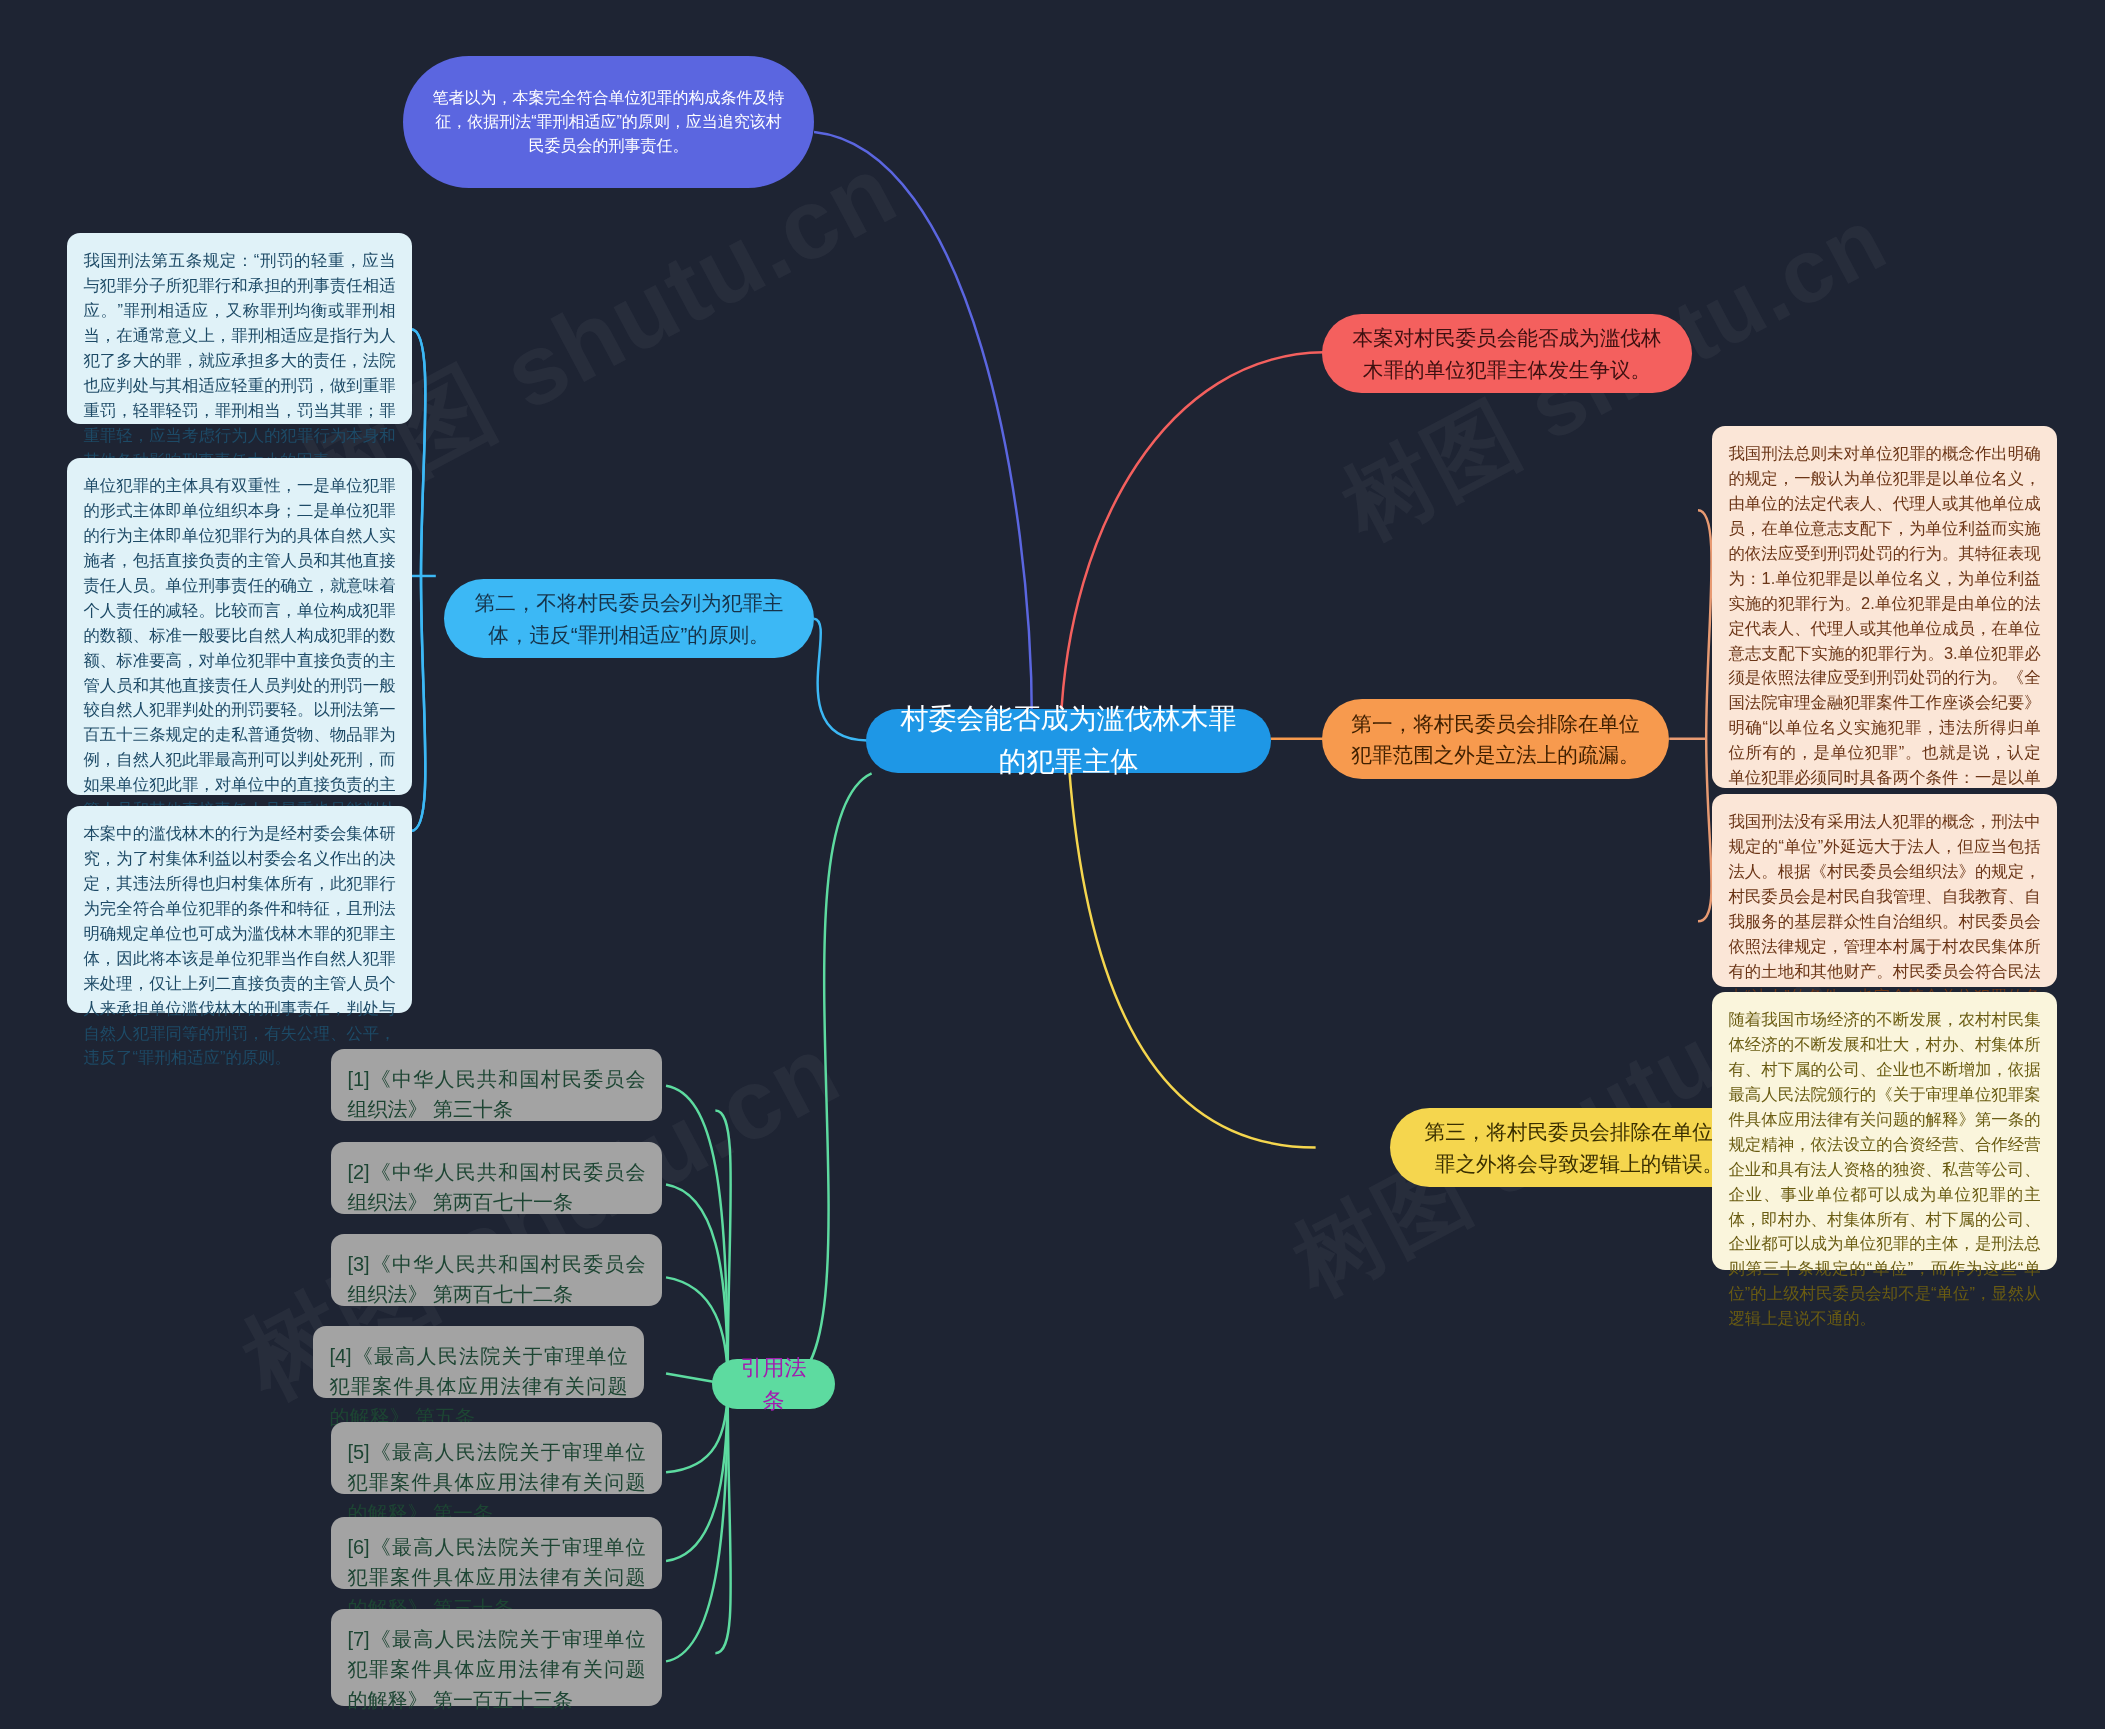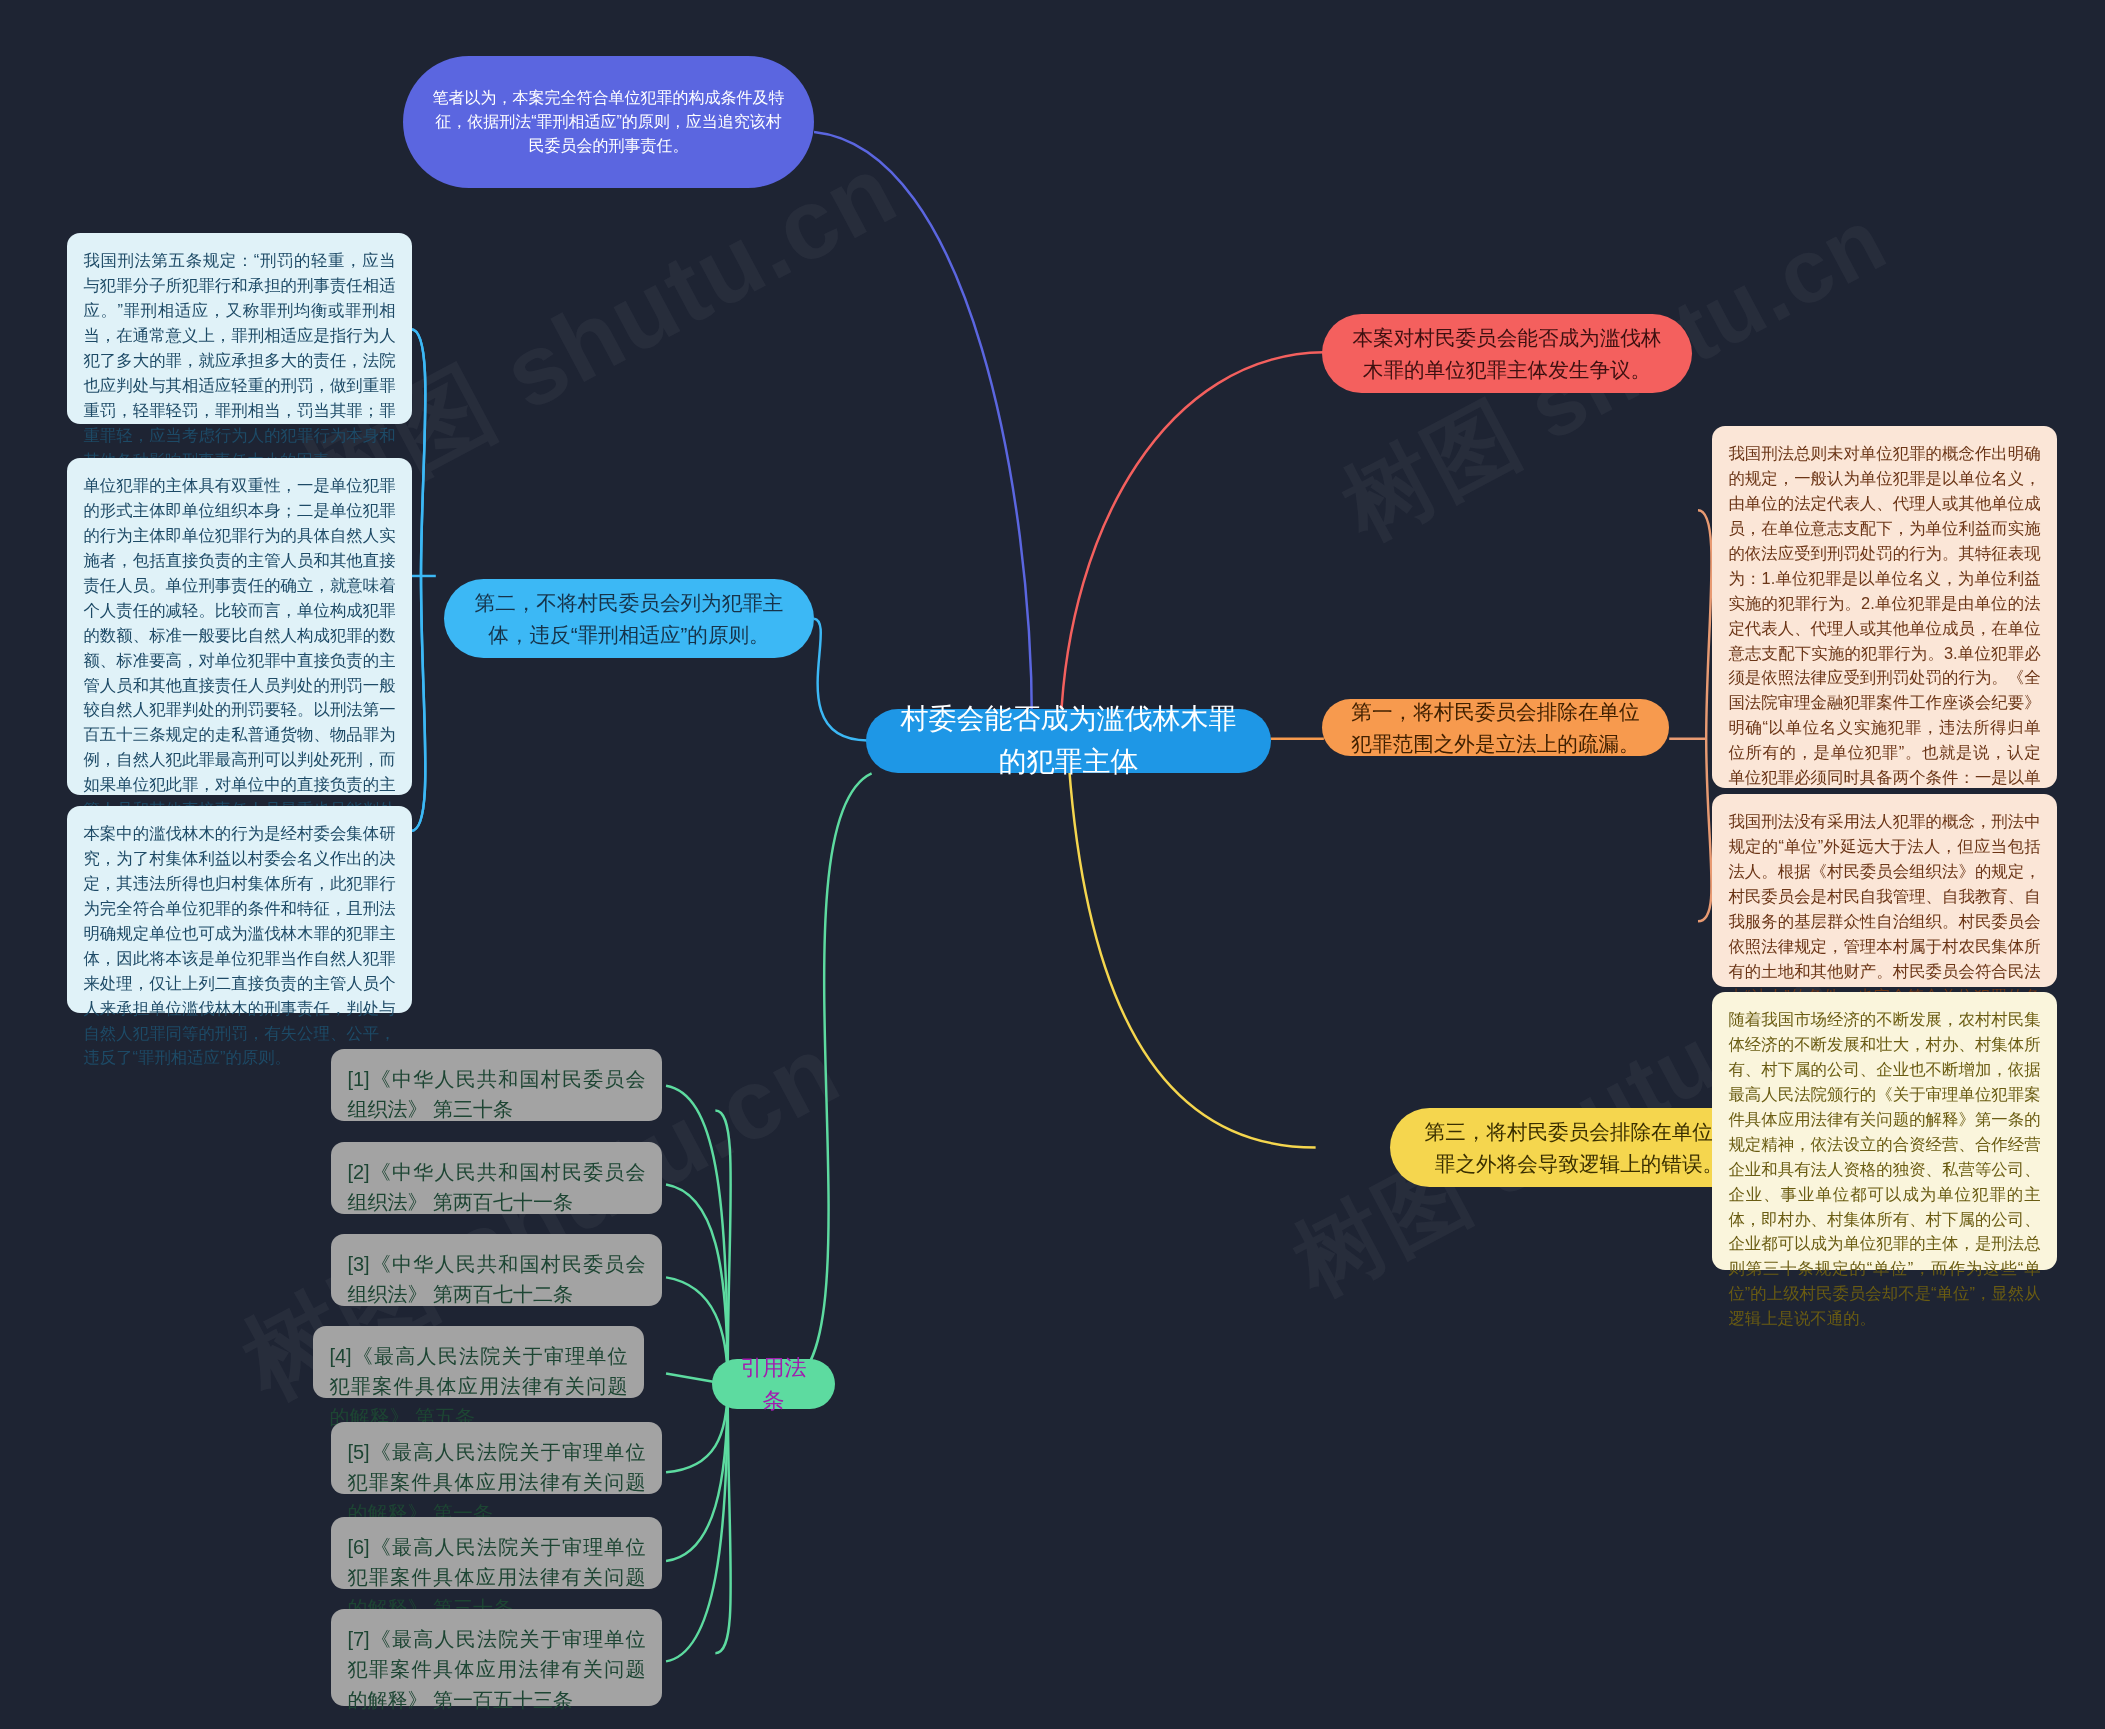--- a/index.html
+++ b/index.html
@@ -123,21 +123,21 @@
   <div class="node pill cyan" style="left:444px; top:579px; width:370px; height:79px;">第二，不将村民委员会列为犯罪主体，违反“罪刑相适应”的原则。</div>
 
   <div class="node box iceblue" style="left:67px; top:233px; width:345px; height:191px;">我国刑法第五条规定：“刑罚的轻重，应当与犯罪分子所犯罪行和承担的刑事责任相适应。”罪刑相适应，又称罪刑均衡或罪刑相当，在通常意义上，罪刑相适应是指行为人犯了多大的罪，就应承担多大的责任，法院也应判处与其相适应轻重的刑罚，做到重罪重罚，轻罪轻罚，罪刑相当，罚当其罪；罪重罪轻，应当考虑行为人的犯罪行为本身和其他各种影响刑事责任大小的因素。</div>
 
   <div class="node box iceblue" style="left:67px; top:458px; width:345px; height:337px;">单位犯罪的主体具有双重性，一是单位犯罪的形式主体即单位组织本身；二是单位犯罪的行为主体即单位犯罪行为的具体自然人实施者，包括直接负责的主管人员和其他直接责任人员。单位刑事责任的确立，就意味着个人责任的减轻。比较而言，单位构成犯罪的数额、标准一般要比自然人构成犯罪的数额、标准要高，对单位犯罪中直接负责的主管人员和其他直接责任人员判处的刑罚一般较自然人犯罪判处的刑罚要轻。以刑法第一百五十三条规定的走私普通货物、物品罪为例，自然人犯此罪最高刑可以判处死刑，而如果单位犯此罪，对单位中的直接负责的主管人员和其他直接责任人员最重也只能判处十五年有期徒刑。</div>
 
   <div class="node box iceblue" style="left:67px; top:806px; width:345px; height:207px;">本案中的滥伐林木的行为是经村委会集体研究，为了村集体利益以村委会名义作出的决定，其违法所得也归村集体所有，此犯罪行为完全符合单位犯罪的条件和特征，且刑法明确规定单位也可成为滥伐林木罪的犯罪主体，因此将本该是单位犯罪当作自然人犯罪来处理，仅让上列二直接负责的主管人员个人来承担单位滥伐林木的刑事责任，判处与自然人犯罪同等的刑罚，有失公理、公平，违反了“罪刑相适应”的原则。</div>
 
   <div class="node pill red" style="left:1322px; top:314px; width:370px; height:79px;">本案对村民委员会能否成为滥伐林木罪的单位犯罪主体发生争议。</div>
 
-  <div class="node pill orange" style="left:1322px; top:699px; width:347px; height:57px;">第一，将村民委员会排除在单位犯罪范围之外是立法上的疏漏。</div>
+  <div class="node pill orange" style="left:1322px; top:699px; width:347px; height:80px;">第一，将村民委员会排除在单位犯罪范围之外是立法上的疏漏。</div>
 
   <div class="node box peach" style="left:1712px; top:426px; width:345px; height:362px;">我国刑法总则未对单位犯罪的概念作出明确的规定，一般认为单位犯罪是以单位名义，由单位的法定代表人、代理人或其他单位成员，在单位意志支配下，为单位利益而实施的依法应受到刑罚处罚的行为。其特征表现为：1.单位犯罪是以单位名义，为单位利益实施的犯罪行为。2.单位犯罪是由单位的法定代表人、代理人或其他单位成员，在单位意志支配下实施的犯罪行为。3.单位犯罪必须是依照法律应受到刑罚处罚的行为。《全国法院审理金融犯罪案件工作座谈会纪要》明确“以单位名义实施犯罪，违法所得归单位所有的，是单位犯罪”。也就是说，认定单位犯罪必须同时具备两个条件：一是以单位名义实施犯罪；二是违法所得归单位所有。</div>
 
   <div class="node box peach" style="left:1712px; top:794px; width:345px; height:193px;">我国刑法没有采用法人犯罪的概念，刑法中规定的“单位”外延远大于法人，但应当包括法人。根据《村民委员会组织法》的规定，村民委员会是村民自我管理、自我教育、自我服务的基层群众性自治组织。村民委员会依照法律规定，管理本村属于村农民集体所有的土地和其他财产。村民委员会符合民法中“法人”的条件，也完全符合单位犯罪的条件及特征。</div>
 
   <div class="node pill yellow" style="left:1390px; top:1108px; width:378px; height:79px;">第三，将村民委员会排除在单位犯罪之外将会导致逻辑上的错误。</div>
 
   <div class="node box cream" style="left:1712px; top:992px; width:345px; height:278px;">随着我国市场经济的不断发展，农村村民集体经济的不断发展和壮大，村办、村集体所有、村下属的公司、企业也不断增加，依据最高人民法院颁行的《关于审理单位犯罪案件具体应用法律有关问题的解释》第一条的规定精神，依法设立的合资经营、合作经营企业和具有法人资格的独资、私营等公司、企业、事业单位都可以成为单位犯罪的主体，即村办、村集体所有、村下属的公司、企业都可以成为单位犯罪的主体，是刑法总则第三十条规定的“单位”，而作为这些“单位”的上级村民委员会却不是“单位”，显然从逻辑上是说不通的。</div>
 
   <div class="node pill green" style="left:712px; top:1359px; width:123px; height:49px;">引用法条</div>

